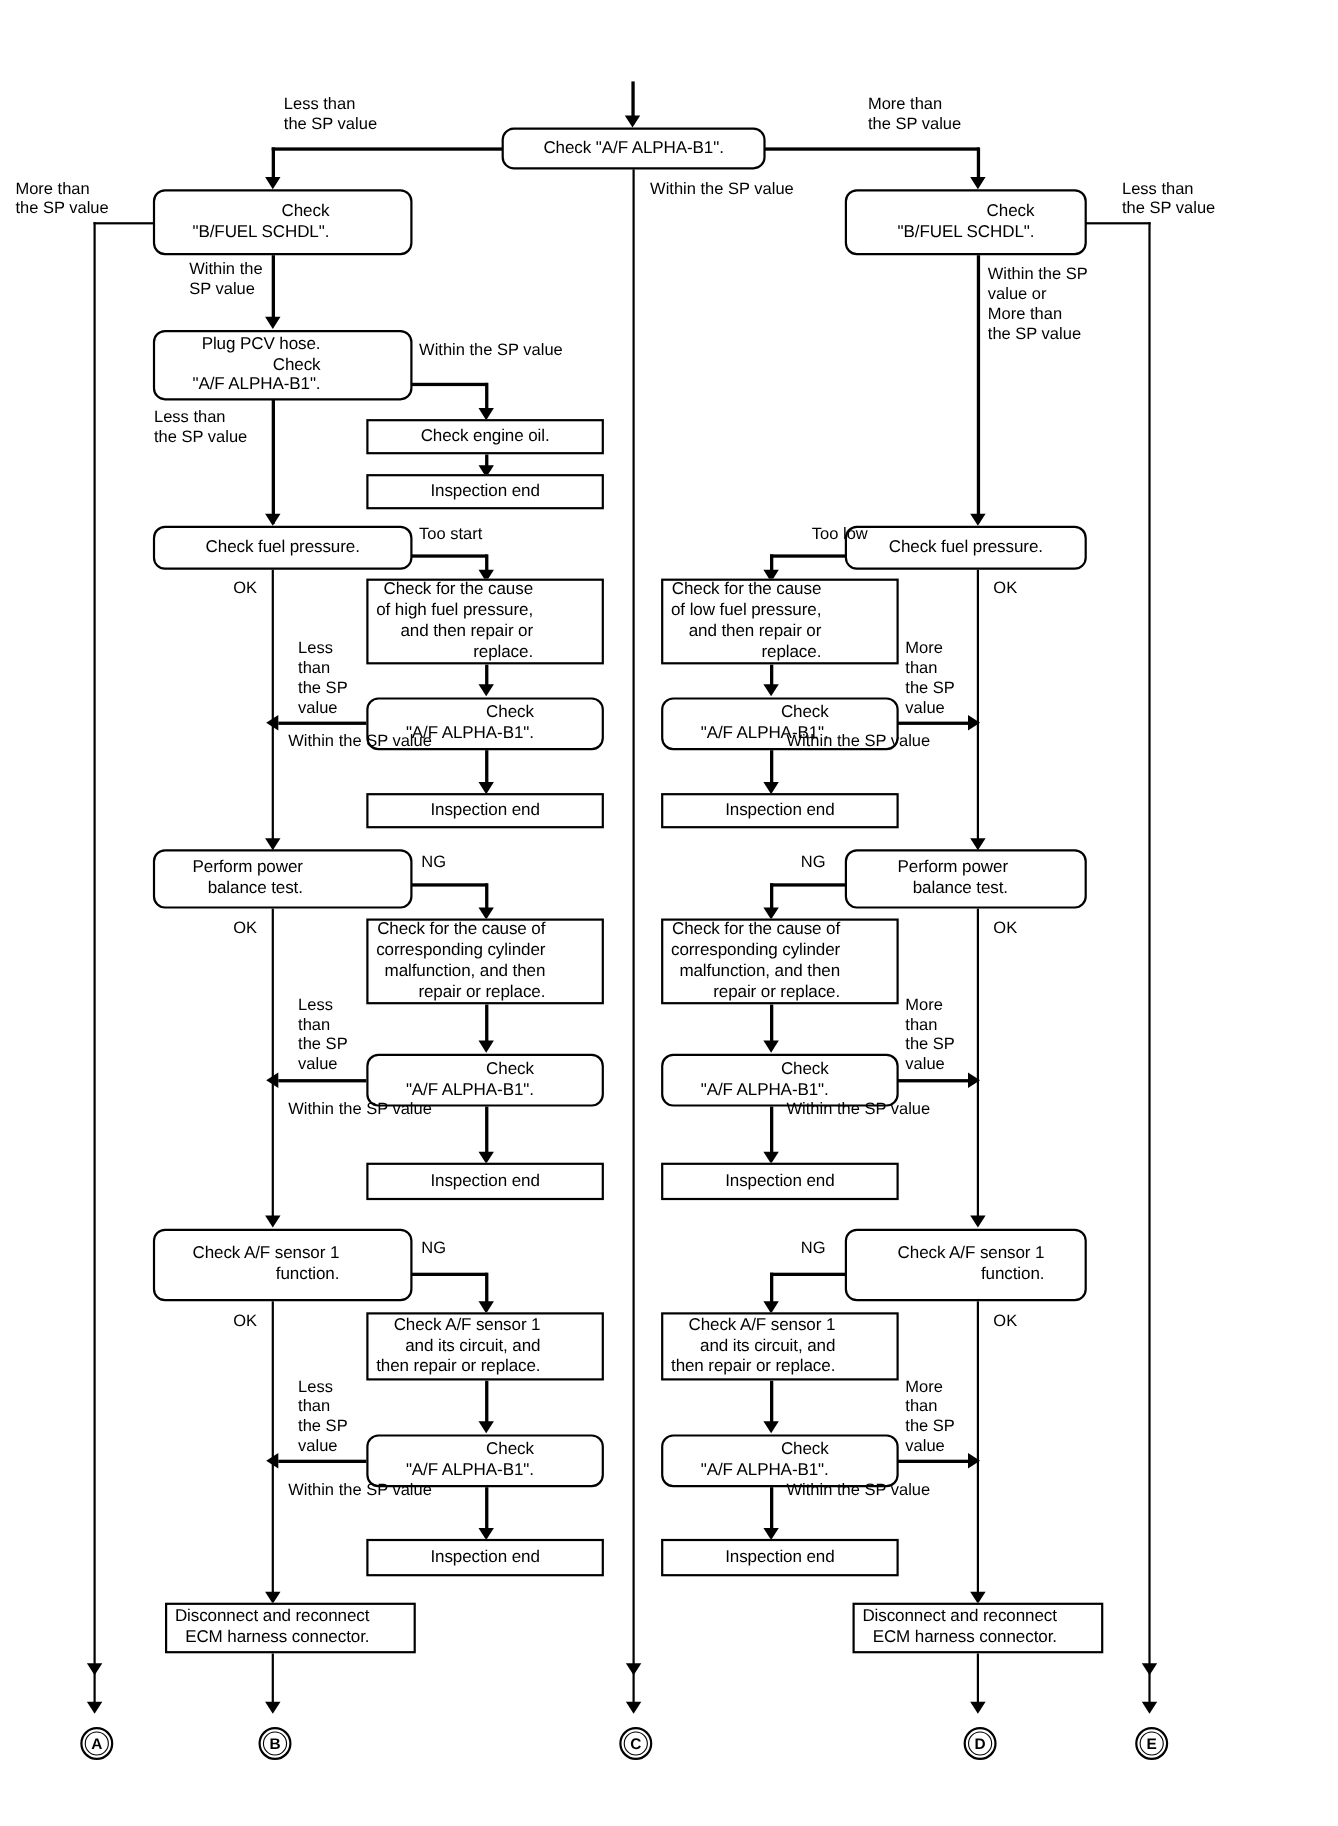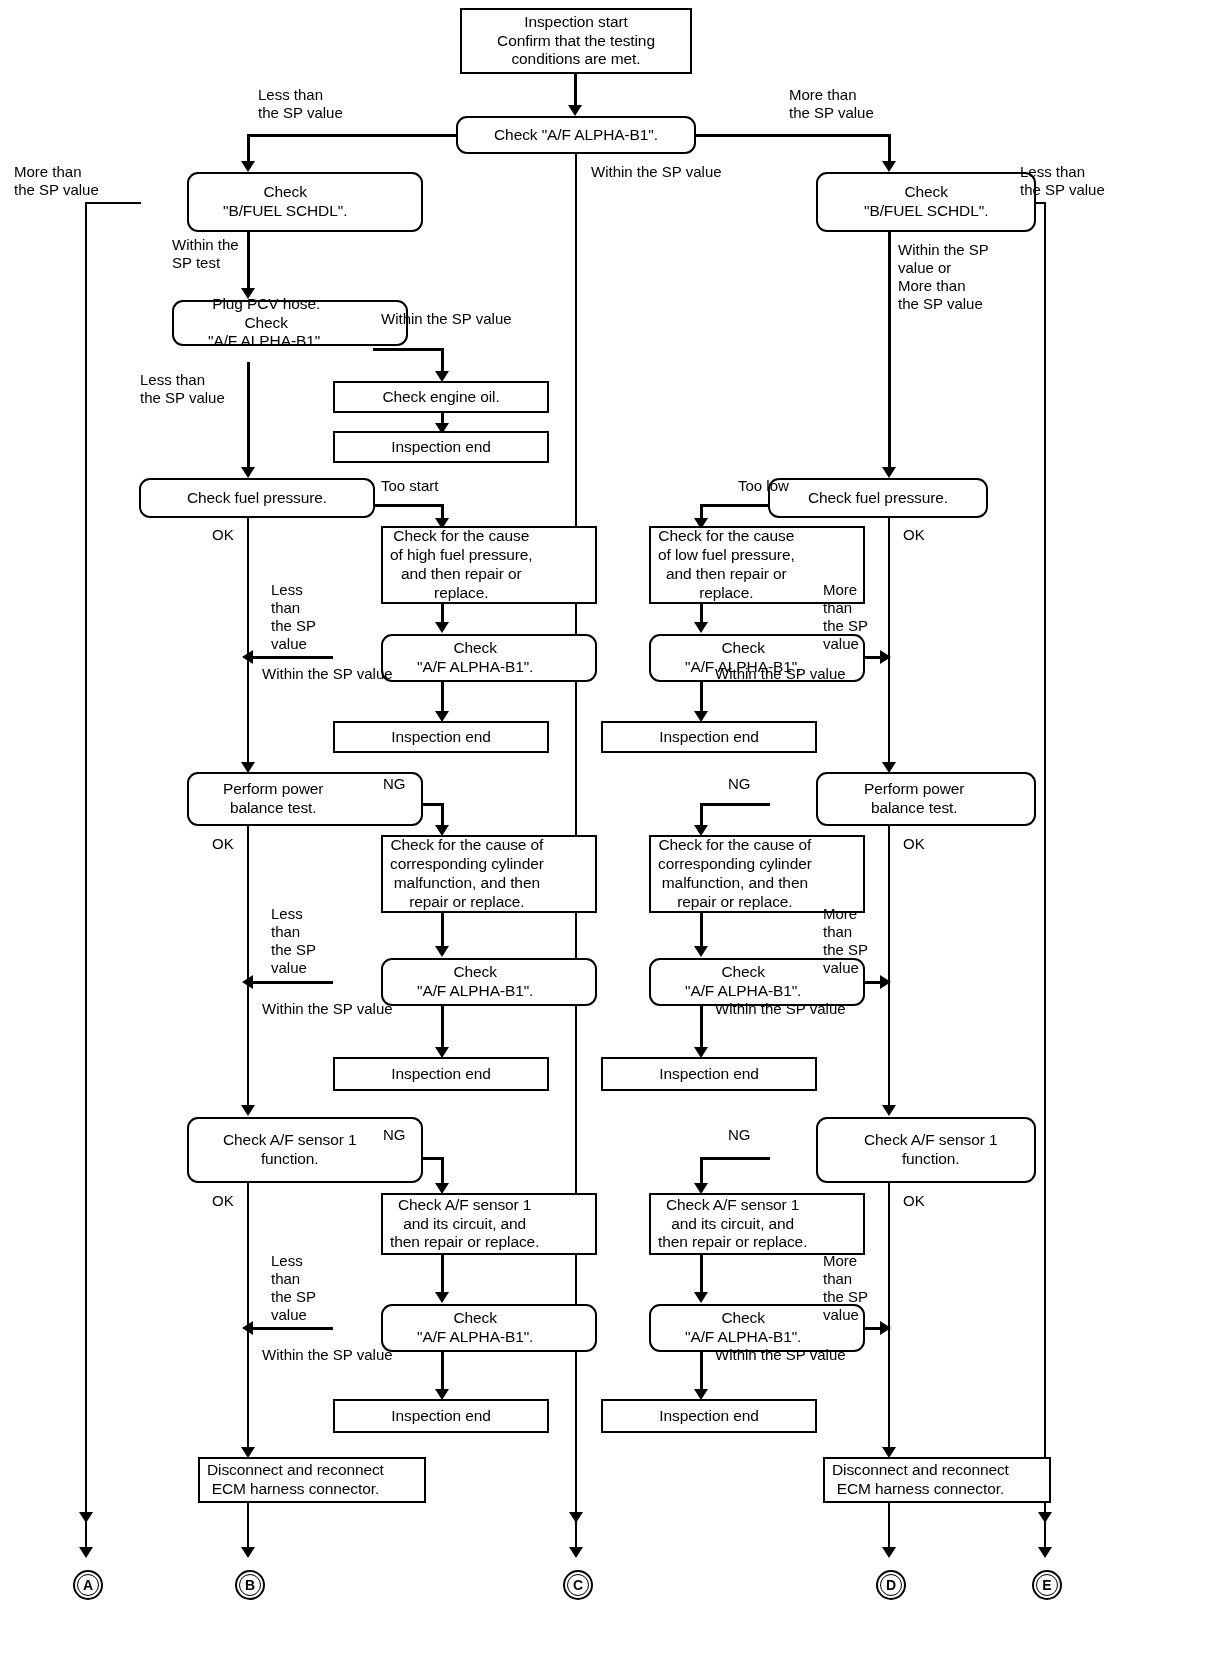--- a/index.html
+++ b/index.html
@@ -21,21 +21,21 @@
     align-items:center;
     font-size:15.5px;
     line-height:1.22;
     letter-spacing:-0.1px;
     white-space:pre-line;
     z-index:5;
   }
   .box.sq{border-radius:0;}
   .box.rnd{border-radius:11px;}
   .box.ctr{justify-content:center;text-align:center;}
-  .box.lft{justify-content:flex-start;text-align:center;padding-left:7px;margin-left:48px;}
+  .box.lft{justify-content:flex-start;text-align:right;padding-left:7px;}
   .box.pad{padding-left:34px;}
   .box.pad2{padding-left:46px;}
 
   
   .ln{position:absolute;background:#000;z-index:2;}
   .lv{width:2.5px;}
   .lh{height:2.5px;}
   .lv-thin{width:2px;}
   .lh-thin{height:2px;}
 
@@ -71,23 +71,20 @@
     left:2px;top:2px;right:2px;bottom:2px;
     border:1.5px solid #000;border-radius:50%;
   }
   .term span{position:relative;z-index:1;line-height:1;}
 </style>
 </head>
 <body>
 
 <div id="stage">
 
-  <div class="box sq ctr" style="left:460px;top:8px;width:232px;height:66px;">Inspection start
-Confirm that the testing
-conditions are met.</div>
 
   <div class="ln lv" style="left:574px;top:74px;height:34px;"></div>
   <div class="ar ar-d" style="left:568px;top:105px;"></div>
 
   <div class="box rnd ctr" style="left:456px;top:116px;width:240px;height:38px;">Check "A/F ALPHA-B1".</div>
 
   <div class="ln lh" style="left:247px;top:134px;width:212px;"></div>
   <div class="ln lv" style="left:247px;top:134px;height:32px;"></div>
   <div class="ar ar-d" style="left:241px;top:161px;"></div>
   <div class="lab" style="left:258px;top:86px;">Less than
@@ -115,32 +112,32 @@
 the SP value</div>
   <div class="ln lh-thin" style="left:986px;top:202px;width:60px;"></div>
   <div class="ln lv-thin" style="left:1044px;top:202px;height:1318px;"></div>
   <div class="ar ar-d" style="left:1038px;top:1512px;"></div>
 
   <div class="lab" style="left:591px;top:163px;">Within the SP value</div>
   <div class="ln lv-thin" style="left:575px;top:154px;height:1366px;"></div>
   <div class="ar ar-d" style="left:569px;top:1512px;"></div>
 
   <div class="lab" style="left:172px;top:236px;">Within the
-SP test</div>
+SP value</div>
   <div class="ln lv" style="left:247px;top:232px;height:62px;"></div>
   <div class="ar ar-d" style="left:241px;top:288px;"></div>
 
   <div class="lab" style="left:898px;top:241px;">Within the SP
 value or
 More than
 the SP value</div>
   <div class="ln lv" style="left:888px;top:232px;height:240px;"></div>
   <div class="ar ar-d" style="left:882px;top:467px;"></div>
 
-  <div class="box rnd lft pad" style="left:124px;top:300px;width:236px;height:46px;">Plug PCV hose.
+  <div class="box rnd lft pad" style="left:139px;top:300px;width:236px;height:64px;">Plug PCV hose.
 Check
 "A/F ALPHA-B1".</div>
 
   <div class="lab" style="left:381px;top:310px;">Within the SP value</div>
   <div class="ln lh" style="left:373px;top:348px;width:70px;"></div>
   <div class="ln lv" style="left:441px;top:348px;height:28px;"></div>
   <div class="ar ar-d" style="left:435px;top:371px;"></div>
 
   <div class="box sq ctr" style="left:333px;top:381px;width:216px;height:32px;">Check engine oil.</div>
   <div class="ln lv" style="left:441px;top:413px;height:16px;"></div>

